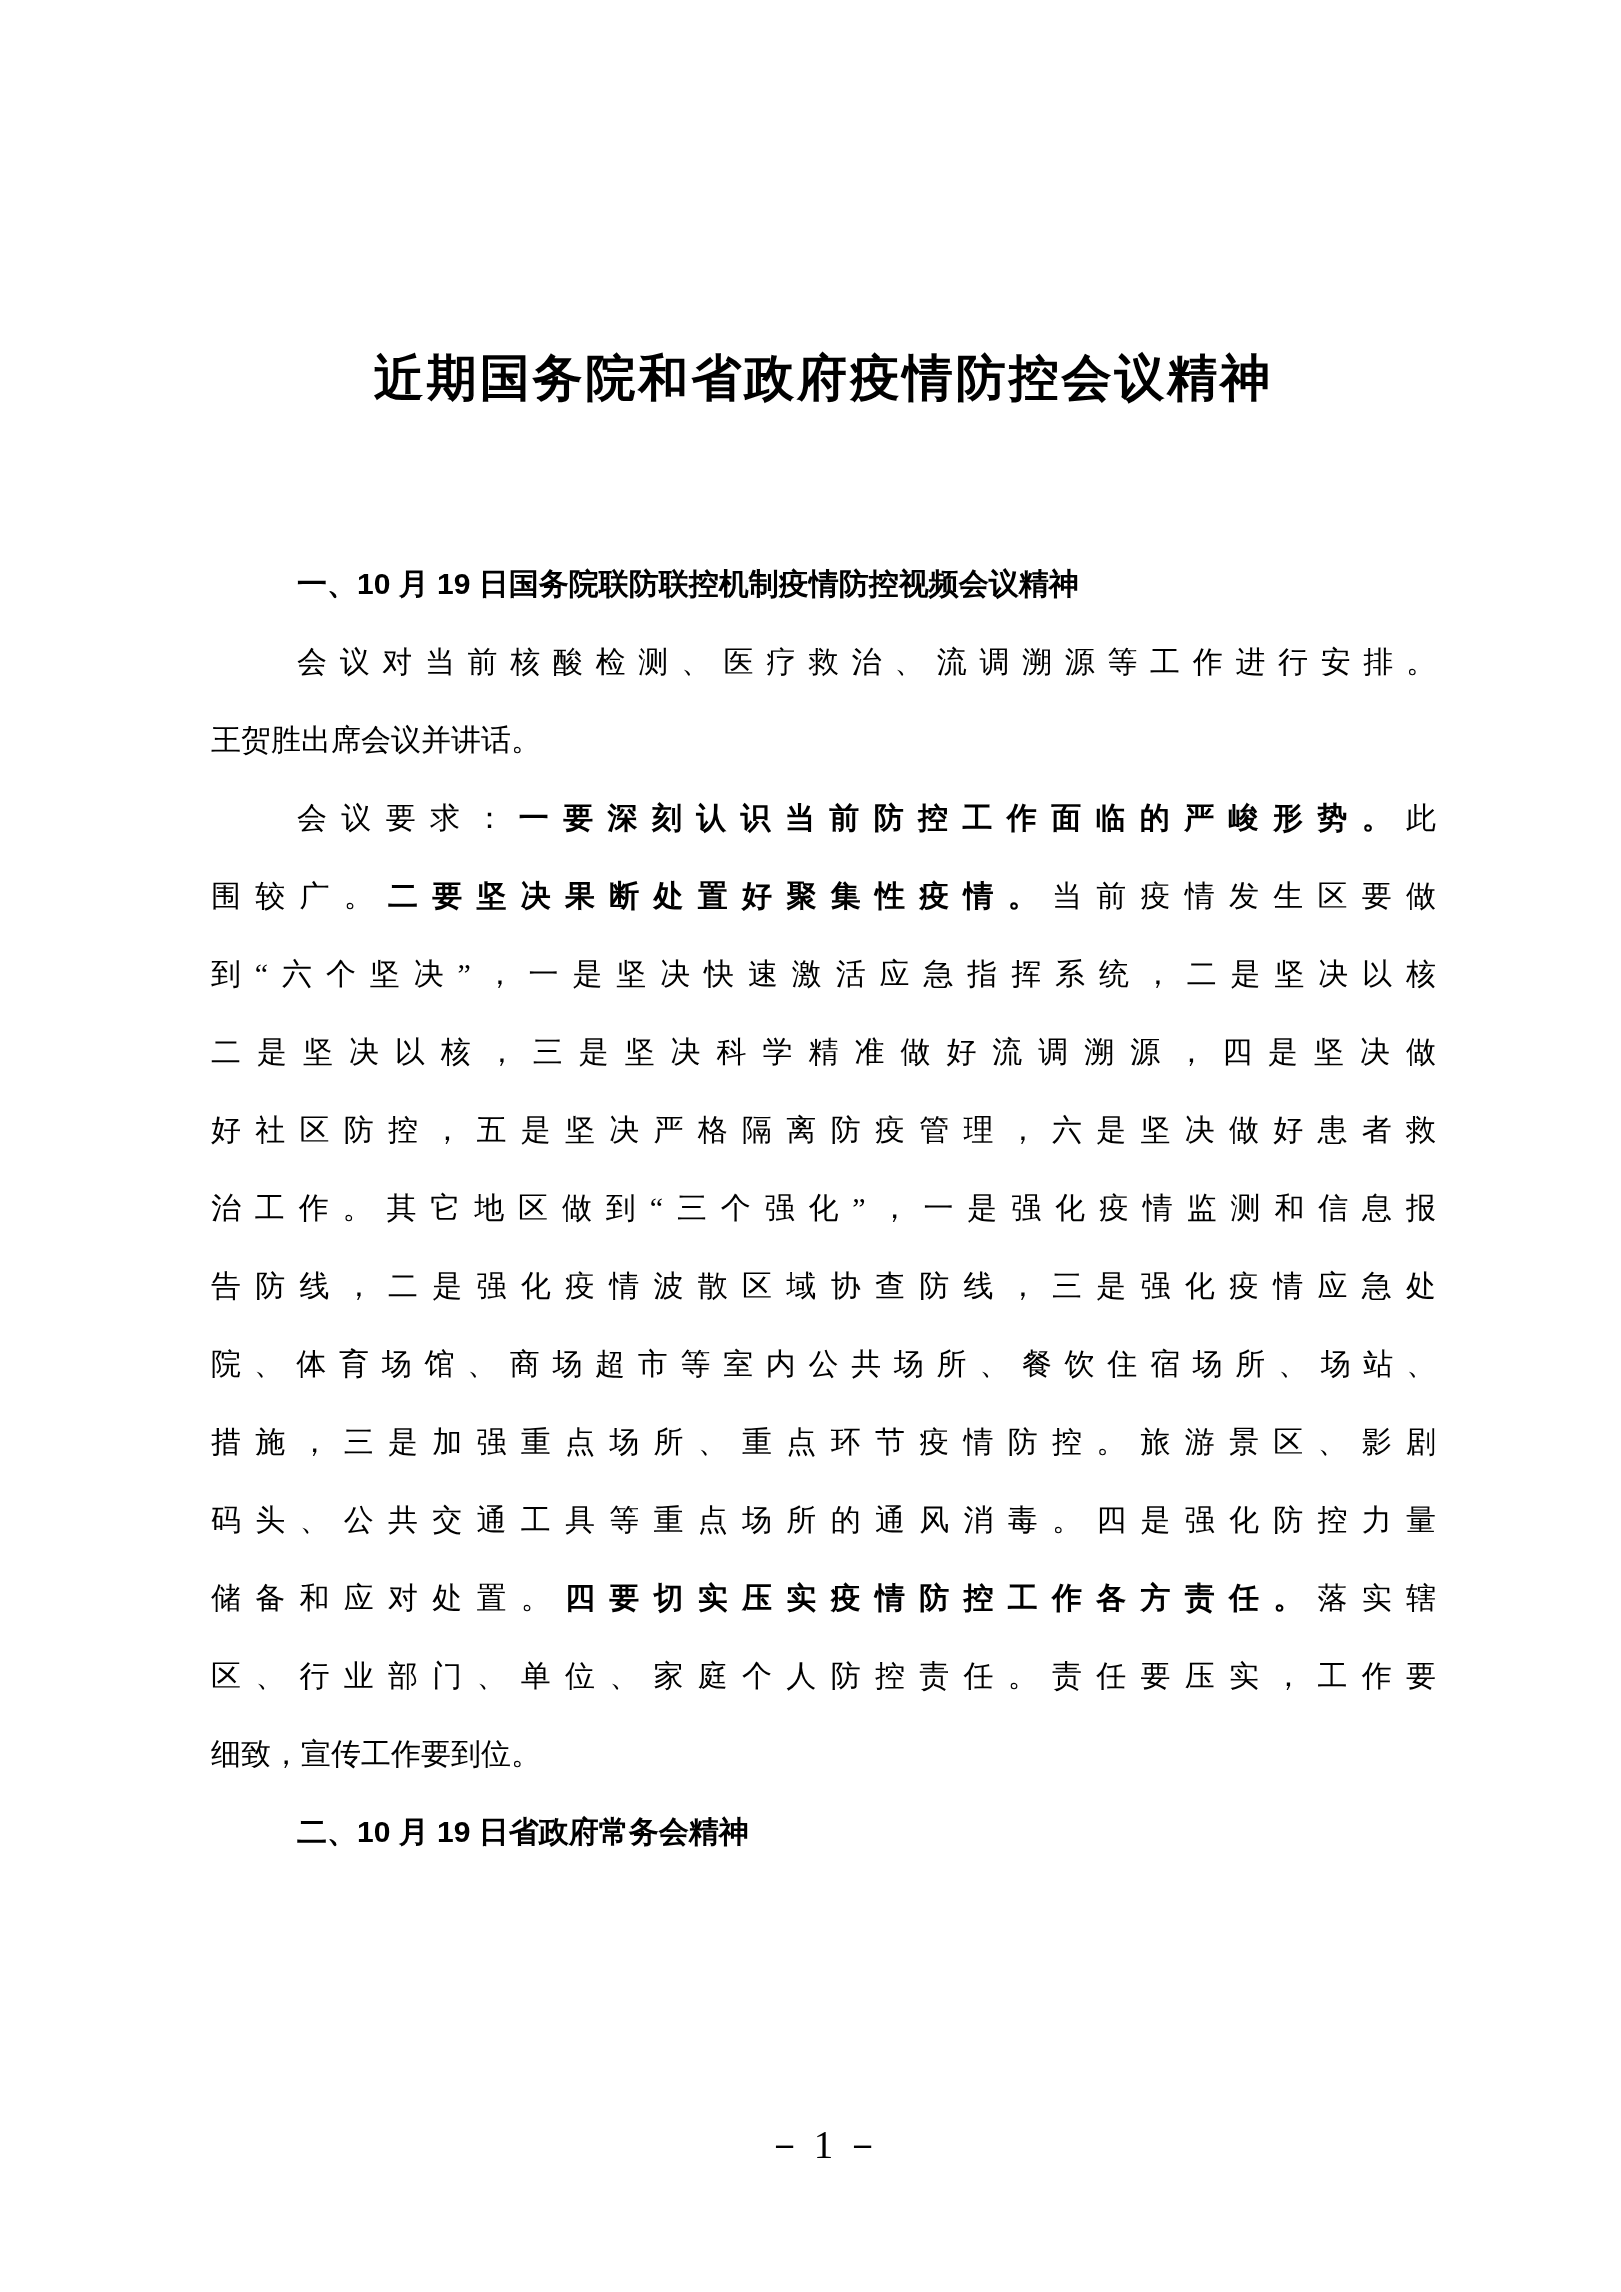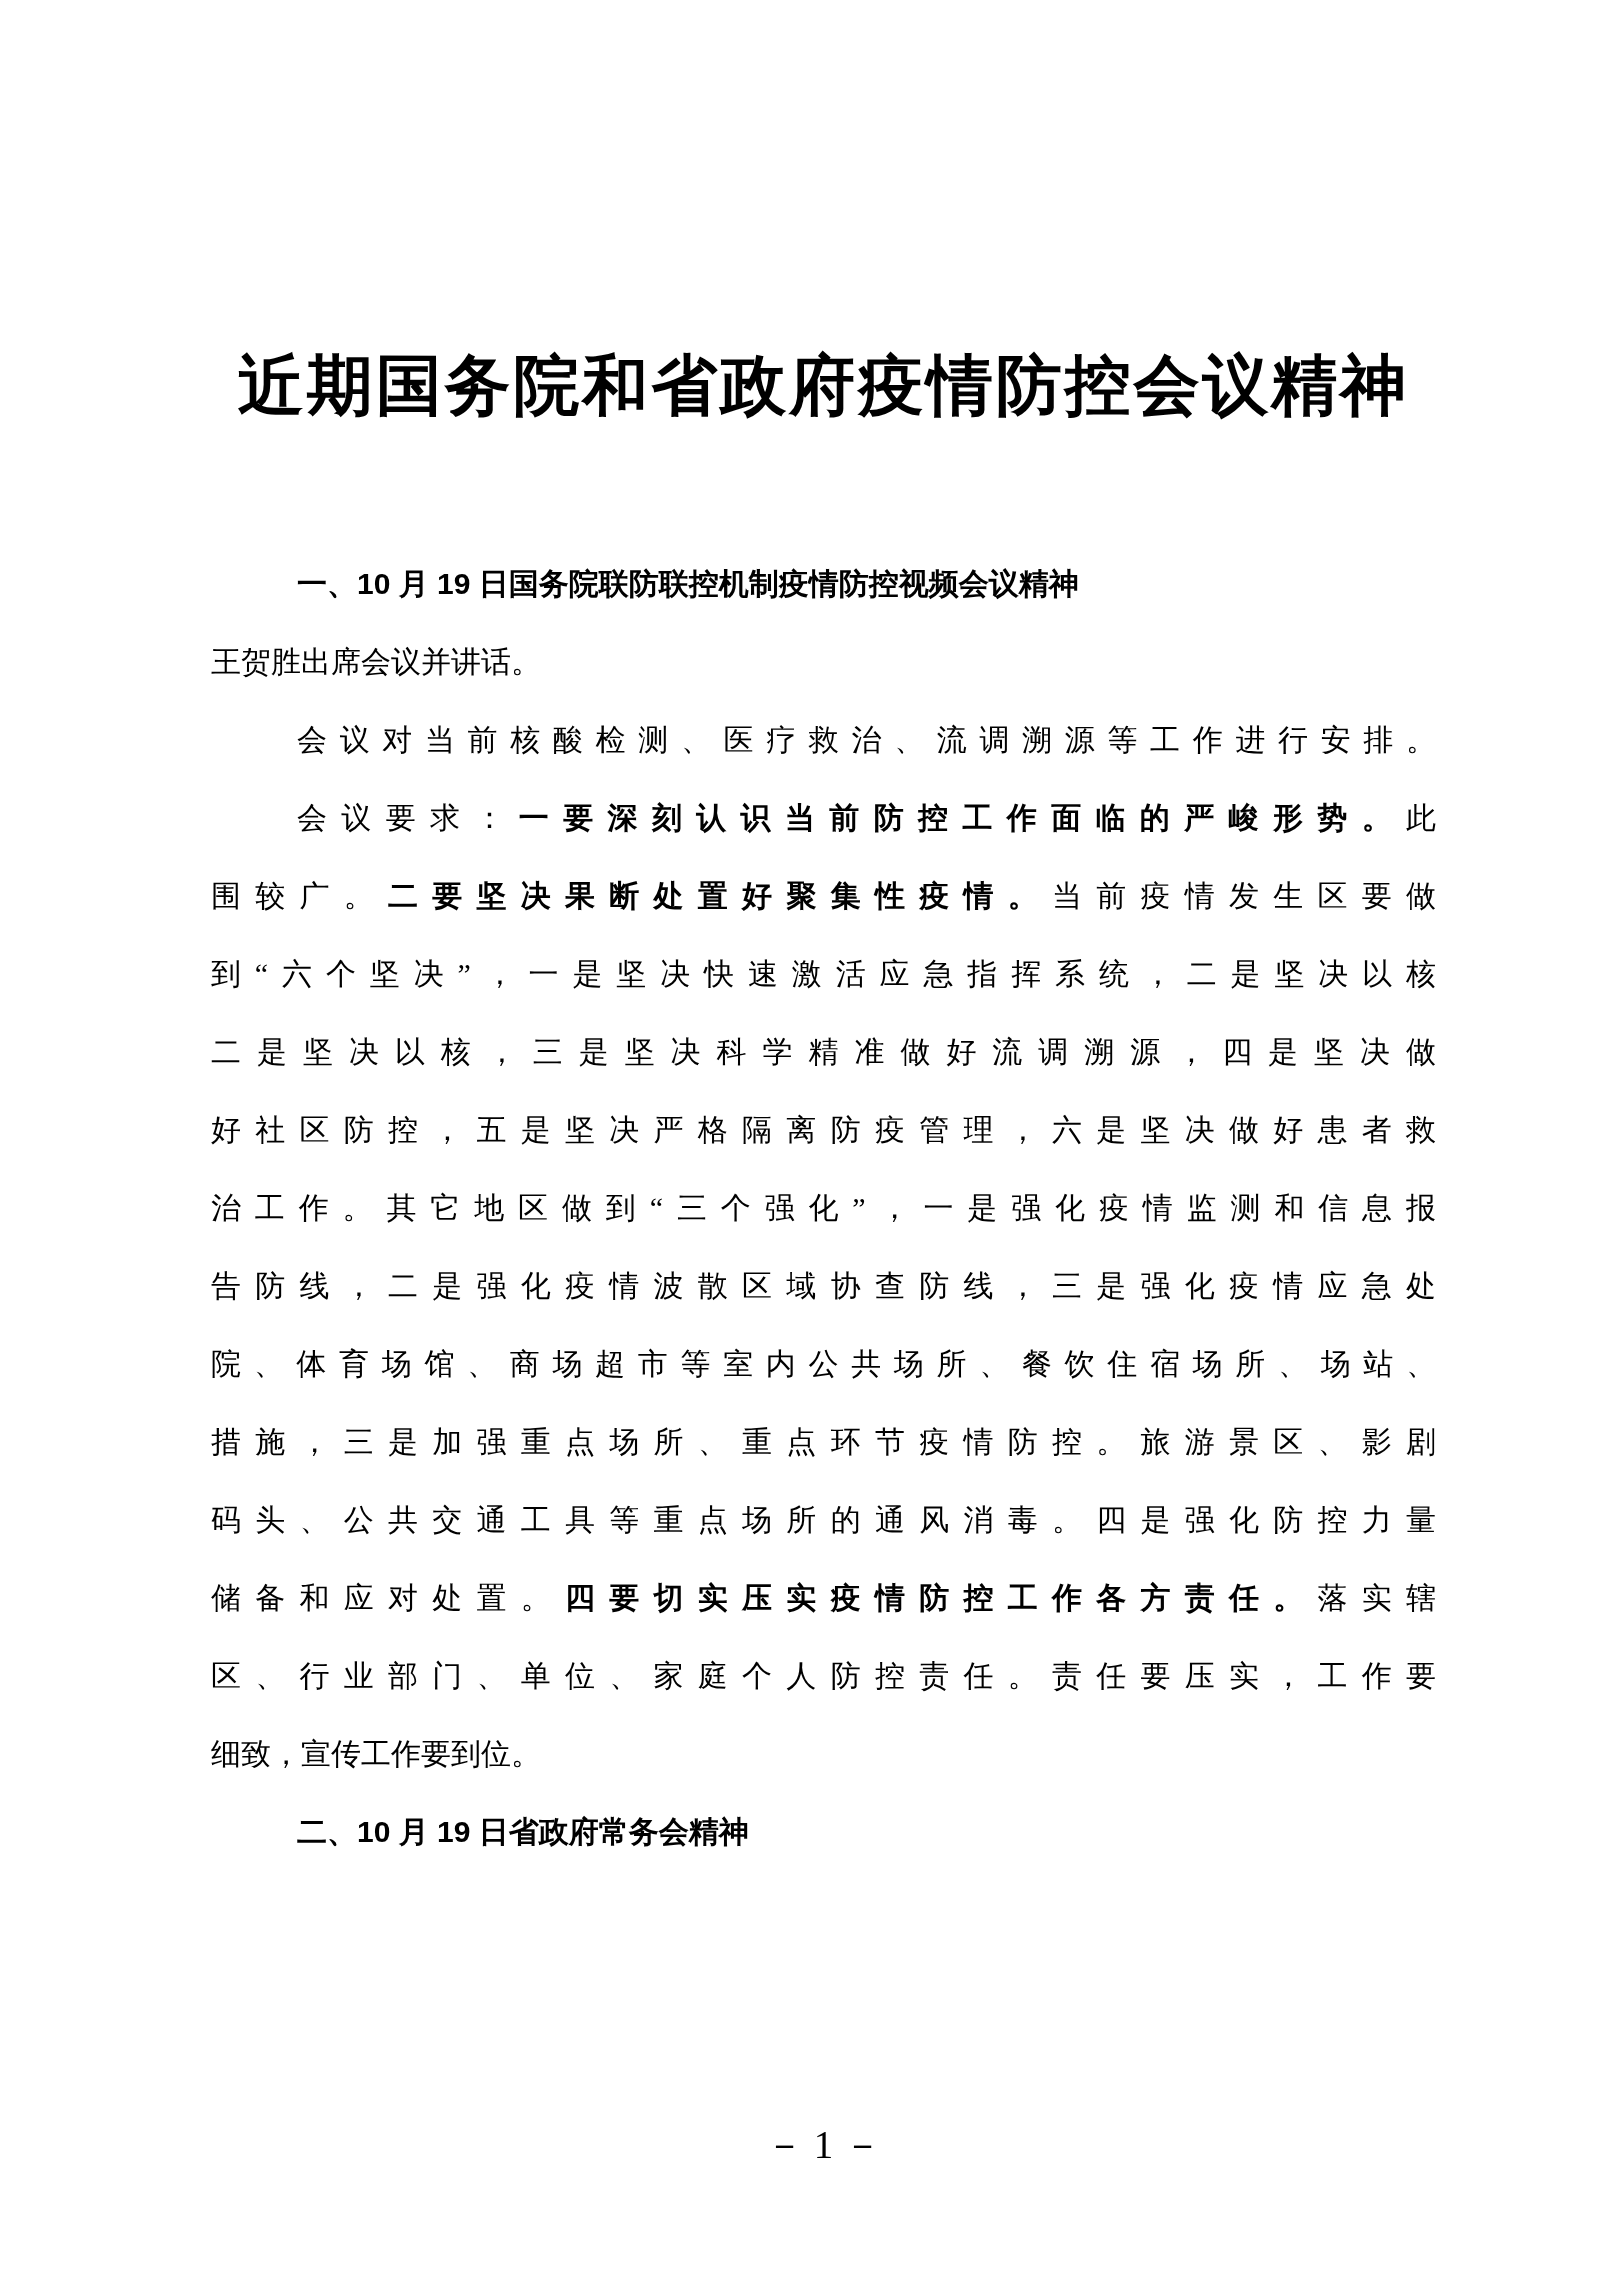--- a/index.html
+++ b/index.html
@@ -11,26 +11,26 @@
     position: relative;
     width: 1621px;
     height: 2293px;
     background: #ffffff;
     color: #000000;
     font-family: "Liberation Serif", "DejaVu Serif", serif;
     overflow: hidden;
   }
   .doc-title {
     position: absolute;
-    top: 350px;
+    top: 343px;
     left: 211px;
     width: 1225px;
     margin: 0;
     text-align: center;
-    font-size: 66px;
+    font-size: 50px;
     line-height: 71px;
     font-weight: 700;
     letter-spacing: 2.9px;
     font-family: "Liberation Serif", "DejaVu Serif", serif;
   }
   .content {
     position: absolute;
     top: 545px;
     left: 211px;
     width: 1225px;
@@ -64,22 +64,22 @@
     font-family: "Liberation Serif", "DejaVu Serif", serif;
   }
 </style>
 </head>
 <body>
 
 <div class="page">
   <h1 class="doc-title">近期国务院和省政府疫情防控会议精神</h1>
   <div class="content">
       <div class="line heading indent"><span class="run bold">一、10 月 19 日国务院联防联控机制疫情防控视频会议精神</span></div>
+      <div class="line indent just"><span class="run">会议对当前核酸检测、医疗救治、流调溯源等工作进行安排。</span></div>
       <div class="line"><span class="run">王贺胜出席会议并讲话。</span></div>
-      <div class="line indent just"><span class="run">会议对当前核酸检测、医疗救治、流调溯源等工作进行安排。</span></div>
       <div class="line indent just"><span class="run">会议要求：</span><span class="run bold">一要深刻认识当前防控工作面临的严峻形势。</span><span class="run">此</span></div>
       <div class="line just"><span class="run">围较广。</span><span class="run bold">二要坚决果断处置好聚集性疫情。</span><span class="run">当前疫情发生区要做</span></div>
       <div class="line just"><span class="run">到“六个坚决”，一是坚决快速激活应急指挥系统，二是坚决以核</span></div>
       <div class="line just"><span class="run">二是坚决以核，三是坚决科学精准做好流调溯源，四是坚决做</span></div>
       <div class="line just"><span class="run">好社区防控，五是坚决严格隔离防疫管理，六是坚决做好患者救</span></div>
       <div class="line just"><span class="run">治工作。其它地区做到“三个强化”，一是强化疫情监测和信息报</span></div>
       <div class="line just"><span class="run">告防线，二是强化疫情波散区域协查防线，三是强化疫情应急处</span></div>
       <div class="line just"><span class="run">院、体育场馆、商场超市等室内公共场所、餐饮住宿场所、场站、</span></div>
       <div class="line just"><span class="run">措施，三是加强重点场所、重点环节疫情防控。旅游景区、影剧</span></div>
       <div class="line just"><span class="run">码头、公共交通工具等重点场所的通风消毒。四是强化防控力量</span></div>

